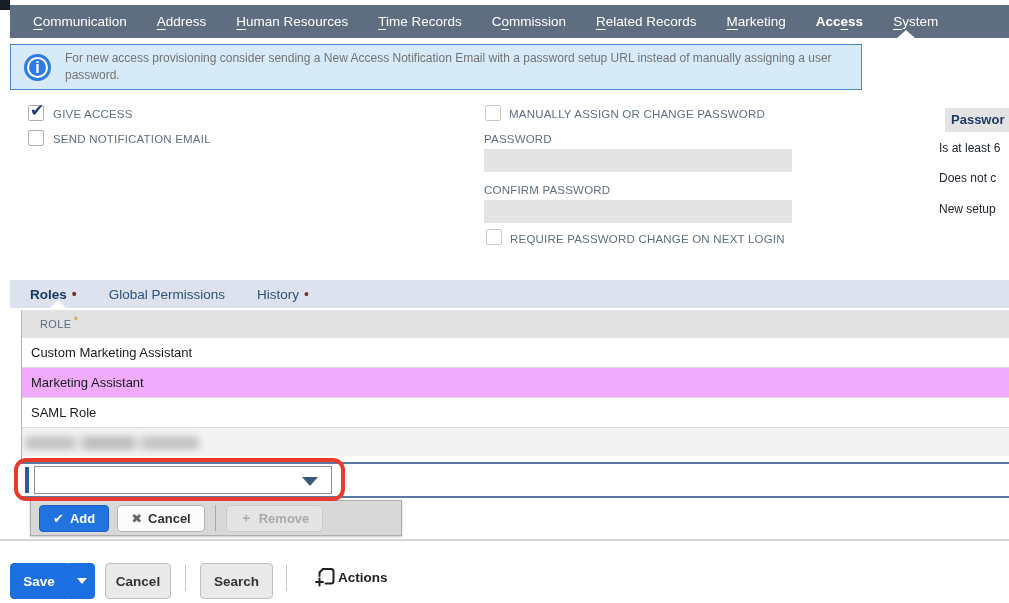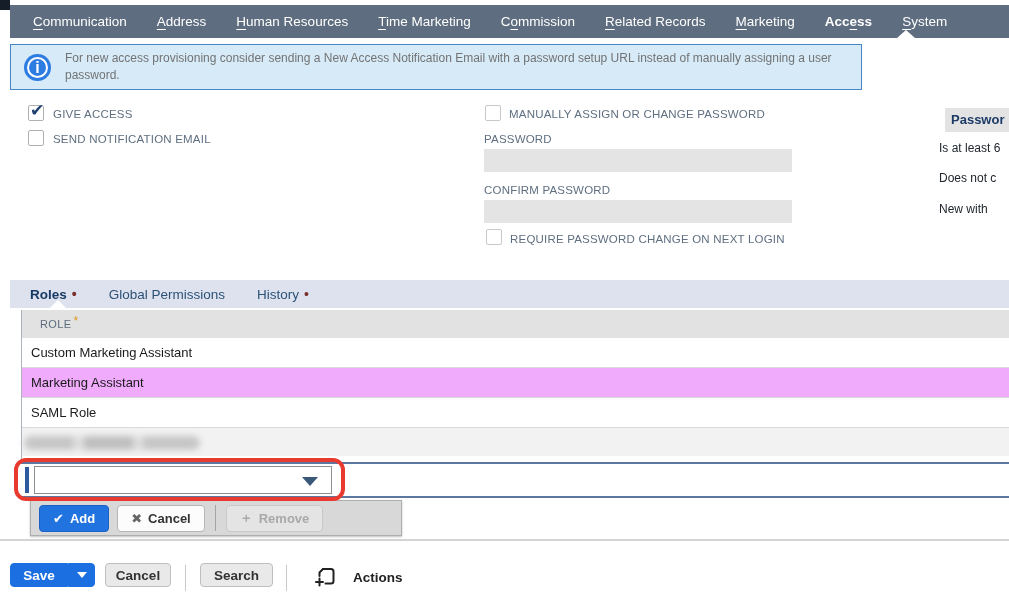--- a/index.html
+++ b/index.html
@@ -67,42 +67,42 @@
          display:flex;align-items:center;padding:0 8px;gap:8px}
   .ibtn{height:27px;border-radius:4px;font-size:13px;font-weight:bold;display:flex;align-items:center;
         gap:6px;padding:0 13px;box-sizing:border-box;cursor:pointer;white-space:nowrap}
   .ibtn.primary{background:#2173e0;border:1px solid #1b62c4;color:#fff}
   .ibtn.plain{background:#fcfcfc;border:1px solid #b5b5b5;color:#333}
   .ibtn.disabled{background:#e4e4e4;border:1px solid #c9c9c9;color:#a9a9a9;cursor:default}
   .vsep{width:1px;height:26px;background:#a5a5a5;margin:0 2px}
   .ic{font-size:13px}
   
   .page-div{position:absolute;left:0;top:539px;right:0;height:2px;background:#d4d4d4}
-  .fbtn{position:absolute;top:563px;height:24px;border-radius:4px;font-size:13.5px;font-weight:bold;
+  .fbtn{position:absolute;top:563px;height:36px;border-radius:4px;font-size:13.5px;font-weight:bold;
         box-sizing:border-box;cursor:pointer;display:flex;align-items:center;justify-content:center}
   .fbtn.blue{background:#1b6fe0;border:1px solid #1b6fe0;color:#fff}
   .fbtn.gray{background:#e9e9e9;border:1px solid #bfbfbf;color:#333}
   .save-main{left:10px;width:58px;border-radius:4px 0 0 4px}
   .save-arrow{left:68px;width:27px;border-radius:0 4px 4px 0;border-left:1px solid #fff}
   .save-arrow .tri{width:0;height:0;border-left:5px solid transparent;border-right:5px solid transparent;border-top:6px solid #fff}
   .fcancel{left:105px;width:66px}
   .fsep{position:absolute;top:565px;width:1px;height:26px;background:#c9c9c9}
   .fsearch{left:200px;width:73px}
-  .actions{position:absolute;left:315px;top:565px;display:flex;align-items:center;gap:16px;cursor:pointer}
+  .actions{position:absolute;left:315px;top:565px;display:flex;align-items:center;gap:1px;cursor:pointer}
   .actions .lbl{font-size:13.5px;font-weight:bold;color:#222}
 </style>
 </head>
 <body>
 
 <div class="corner"></div>
 <div class="tabbar">
     <div class="tab"><span></span><span class="u">C</span><span>ommunication</span></div>
     <div class="tab"><span></span><span class="u">A</span><span>ddress</span></div>
     <div class="tab"><span></span><span class="u">H</span><span>uman Resources</span></div>
-    <div class="tab"><span></span><span class="u">T</span><span>ime Marketing</span></div>
+    <div class="tab"><span></span><span class="u">T</span><span>ime Records</span></div>
     <div class="tab"><span>C</span><span class="u">o</span><span>mmission</span></div>
     <div class="tab"><span></span><span class="u">R</span><span>elated Records</span></div>
     <div class="tab"><span></span><span class="u">M</span><span>arketing</span></div>
     <div class="tab active"><span>Acc</span><span class="u">e</span><span>ss</span></div>
     <div class="tab"><span></span><span class="u">S</span><span>ystem</span></div>
   </div>
 <div class="tab-notch"></div>
 
 <div class="banner">
   <div class="info-ic">i</div>
@@ -119,21 +119,21 @@
 <div class="flabel" style="left:484px;top:133px">PASSWORD</div>
 <input class="dinput" style="left: 484px; top: 149px;" disabled="" value="">
 <div class="flabel" style="left:484px;top:184px">CONFIRM PASSWORD</div>
 <input class="dinput" style="left: 484px; top: 200px;" disabled="" value="">
 <div class="cb lite" style="left:486px;top:229px"></div>
 <div class="cblabel" style="left:510px;top:233px">REQUIRE PASSWORD CHANGE ON NEXT LOGIN</div>
 
 <div class="crit-head">Passwor</div>
 <div class="crit-item" style="top:141px">Is at least 6</div>
 <div class="crit-item" style="top:171px">Does not c</div>
-<div class="crit-item" style="top:202px">New with</div>
+<div class="crit-item" style="top:202px">New setup</div>
 
 <div class="subtabbar">
     <div class="subtab active"><span>Roles</span><span class="dot">•</span></div>
     <div class="subtab"><span>Global Permissions</span></div>
     <div class="subtab"><span>History</span><span class="dot">•</span></div>
   </div>
 <div class="subtab-notch"></div>
 
 <div class="tbl-vline"></div>
 <div class="tbl-head">

